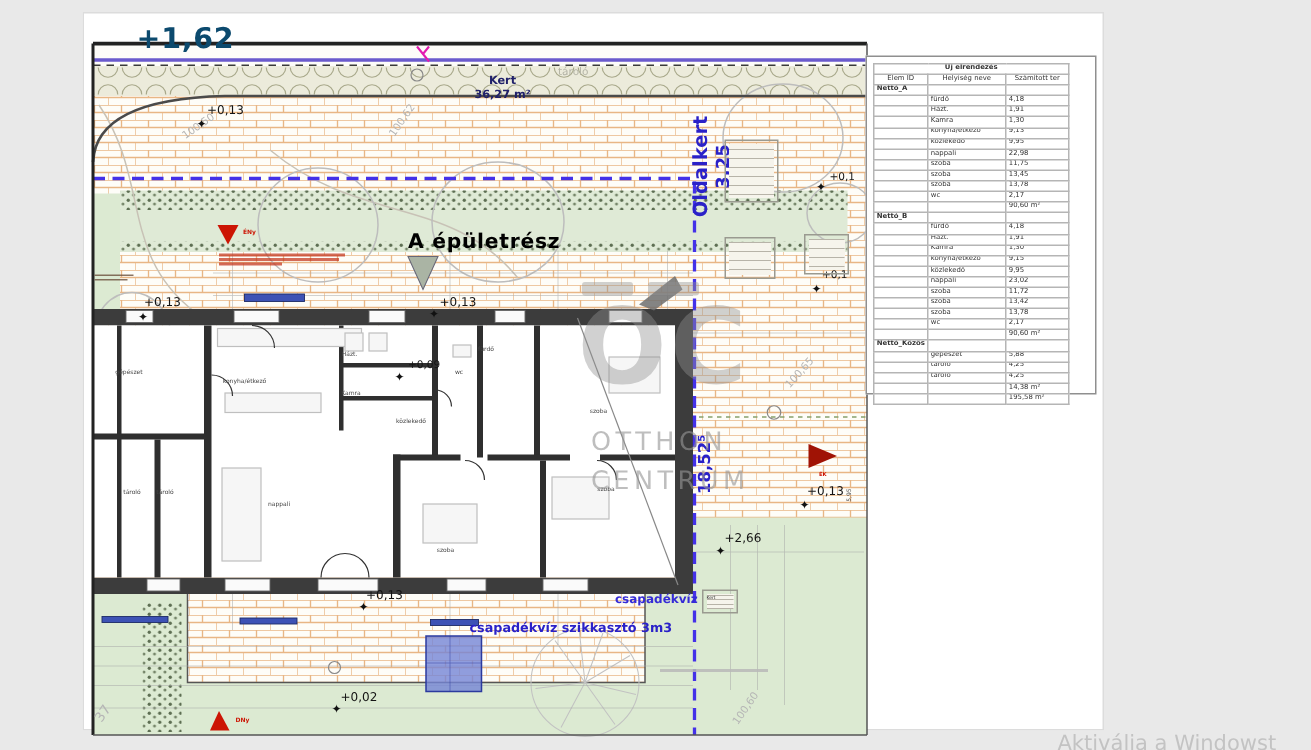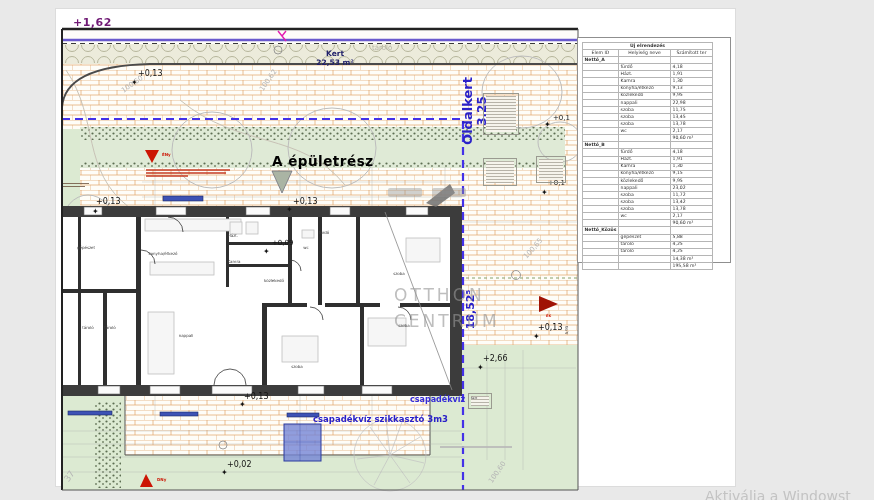--- a/index.html
+++ b/index.html
@@ -2,21 +2,21 @@
 <html><head>
 <meta charset="utf-8">
 <style>
   html,body{margin:0;padding:0;background:#e9e9e9;font-family:"DejaVu Sans",sans-serif;}
   #stage{position:relative;width:874px;height:500px;overflow:hidden;background:#e9e9e9;}
   .abs{position:absolute;}
   .sheet{left:55px;top:8px;width:681px;height:479px;background:#ffffff;border:1px solid #dcdcdc;box-sizing:border-box;}
   svg.linework{left:0;top:0;pointer-events:none;}
   
   .lvl{font-weight:normal;color:#141414;font-size:8px;line-height:1;white-space:nowrap;}
-  .lvl-big{font-weight:bold;color:#701a75;font-size:11px;line-height:1;white-space:nowrap;letter-spacing:.5px;}
+  .lvl-big{font-weight:bold;color:#0c4a6e;font-size:19px;line-height:1;white-space:nowrap;letter-spacing:.5px;margin-left:18px;}
   .star{font-size:8px;color:#111;line-height:1;}
   .rm{font-size:4px;color:#444;width:44px;text-align:center;line-height:1.1;}
   .svy{font-size:7px;color:#b5b5b5;white-space:nowrap;transform-origin:left top;}
   .bluetxt{color:#2a21c8;font-weight:bold;white-space:nowrap;}
   .rot{transform:rotate(-90deg);}
   .kert-lbl{width:64px;text-align:center;color:#20206a;font-weight:bold;font-size:7.5px;line-height:1.15;}
   .kerites{color:#b4b4a6;font-size:7px;}
   .bigname{font-size:13.5px;font-weight:bold;color:#000000;letter-spacing:.5px;white-space:nowrap;}
   .redtxt{color:#cc1504;font-size:4px;font-weight:bold;white-space:nowrap;}
   .tinybox{background:#f6f4ec;border:0.5px solid #9a9a90;background-image:repeating-linear-gradient(#0000 0 2.4px,#b7b3a8 2.4px 3px);background-clip:content-box;padding:2px 2px;box-sizing:border-box;}
@@ -188,21 +188,21 @@
       <path d="M62,29V490" stroke-width="2"></path>
       <path d="M578,29V490" stroke-width="1" stroke="#555"></path>
       <path d="M62,490H578" stroke-width="1" stroke="#555"></path>
     </g>
   </svg>
 
   <div class="abs lvl-big" style="left:73px;top:17px">+1,62</div>
 
   <div class="abs kert-lbl" style="left:303px;top:50px">
     <div>Kert</div>
-    <div>22,53 m²</div>
+    <div>36,27 m²</div>
   </div>
   <div class="abs kerites" style="left:372px;top:44px">tároló</div>
 
   <div class="abs bigname" style="left:272px;top:153px">A épületrész</div>
 
   <div class="abs rot" style="left:420px;top:96px;width:110px;height:30px;text-align:center">
     <div class="bluetxt" style="font-size:13px">Oldalkert</div>
     <div class="bluetxt" style="font-size:12px">3,25</div>
   </div>
 
@@ -267,20 +267,21 @@
     <div style="width:26px"></div>
       <div style="width:22px"></div>
   </div>
   <div class="abs footnote" style="left:440px;top:446px;width:72px"></div>
 
   <div class="abs tinybox" style="left:483px;top:93px;width:36px;height:42px"></div>
   <div class="abs tinybox" style="left:483px;top:158px;width:34px;height:28px"></div>
   <div class="abs tinybox" style="left:536px;top:156px;width:30px;height:27px"></div>
   <div class="abs tinybox" style="left:468px;top:393px;width:24px;height:16px;font-size:3px;color:#333">Kert</div>
 
+  <div class="abs wm-logo" style="left:385px;top:196px">OC</div>
   <div class="abs wm-bar" style="left:388px;top:188px;width:34px;height:9px"></div>
   <div class="abs wm-bar" style="left:432px;top:188px;width:34px;height:9px"></div>
   <div class="abs wm-word" style="left:394px;top:285px">OTTHON</div>
   <div class="abs wm-word" style="left:394px;top:311px">CENTRUM</div>
 
   <div class="abs panel"></div>
   <table class="areas">
     <colgroup>
         <col style="width:36px">
         <col style="width:52px">

